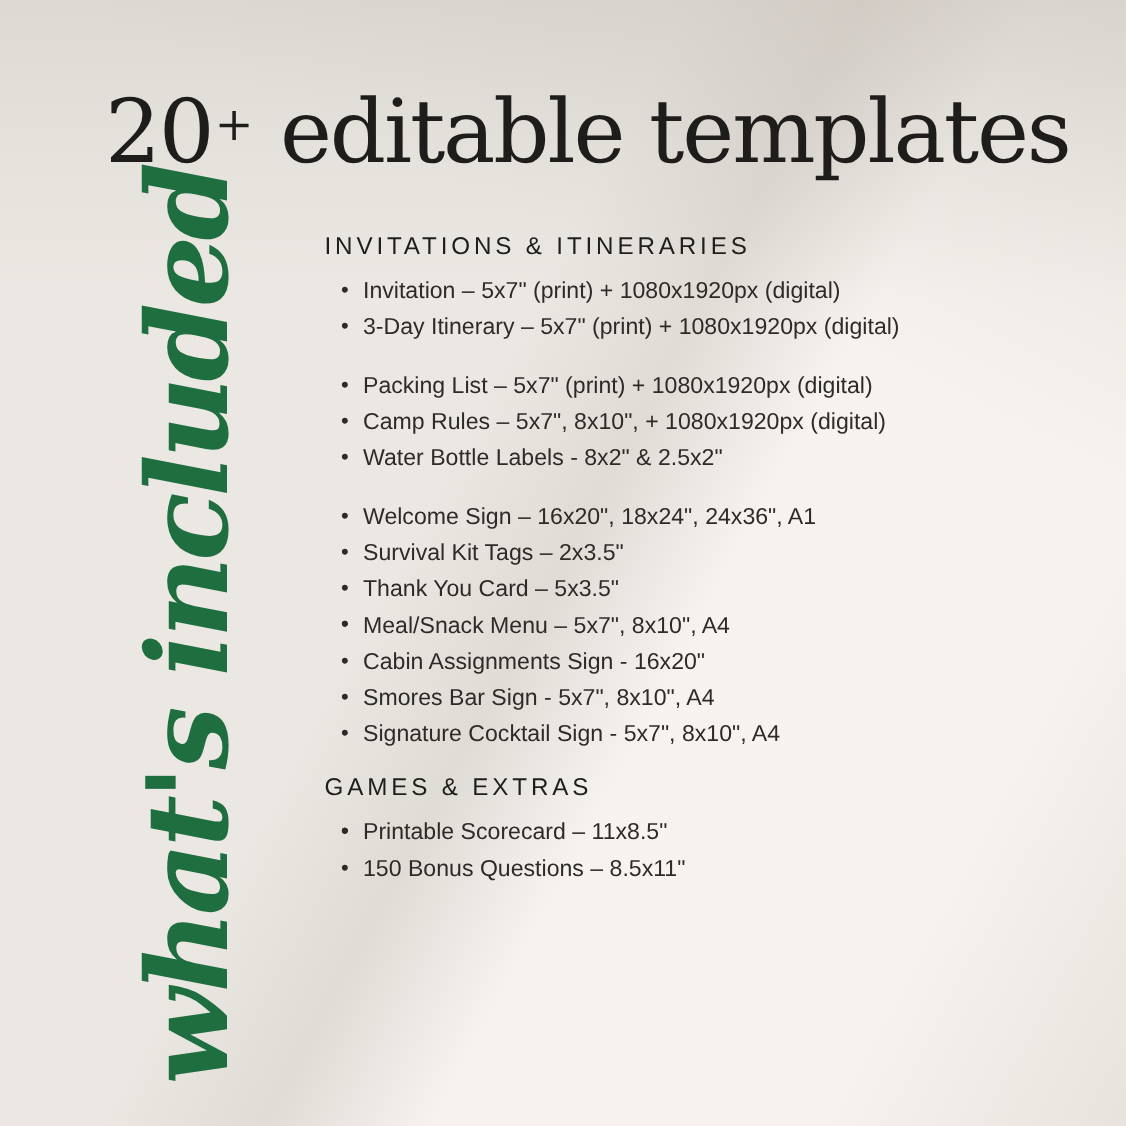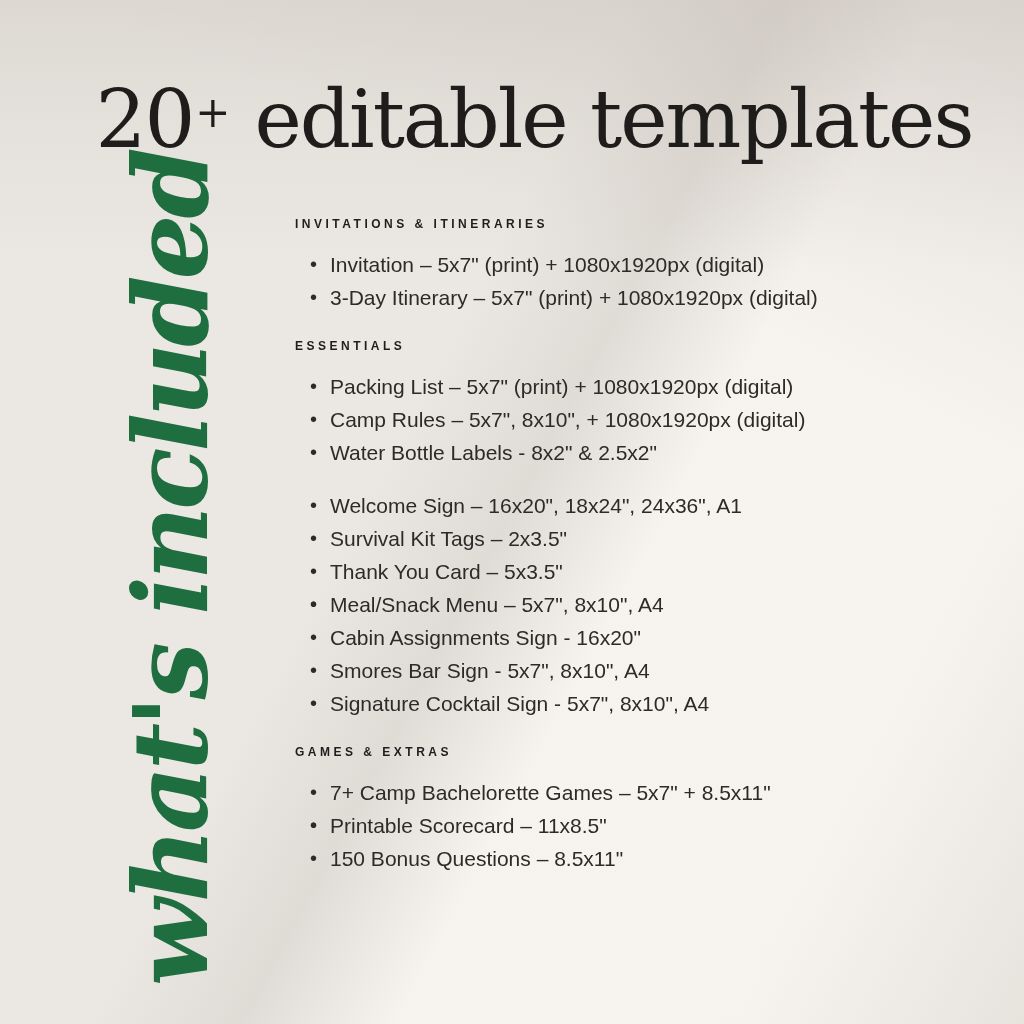--- a/index.html
+++ b/index.html
@@ -62,23 +62,23 @@
   }
 
   
   .content {
     position: absolute;
     left: 295px;
     top: 212px;
     width: 640px;
   }
   .section h2 {
-    font-size: 12px;
+    font-size: 22px;
     line-height: 24px;
-    font-weight: bold;
+    font-weight: normal;
     letter-spacing: 3.5px;
     color: #1f1e1d;
   }
   .section ul {
     list-style: none;
     margin: 12px 0 20px 0;
   }
   .section li {
     position: relative;
     padding-left: 35px;
@@ -110,21 +110,20 @@
 
     <div class="section">
       <h2>INVITATIONS &amp; ITINERARIES</h2>
       <ul>
         <li><span class="bullet">•</span><span>Invitation – 5x7" (print) + 1080x1920px (digital)</span></li>
         <li><span class="bullet">•</span><span>3-Day Itinerary – 5x7" (print) + 1080x1920px (digital)</span></li>
       </ul>
     </div>
 
     <div class="section">
-      <h2>ESSENTIALS</h2>
       <ul>
         <li><span class="bullet">•</span><span>Packing List – 5x7" (print) + 1080x1920px (digital)</span></li>
         <li><span class="bullet">•</span><span>Camp Rules – 5x7", 8x10", + 1080x1920px (digital)</span></li>
         <li><span class="bullet">•</span><span>Water Bottle Labels - 8x2" &amp; 2.5x2"</span></li>
       </ul>
     </div>
 
     <div class="section">
       <ul>
         <li><span class="bullet">•</span><span>Welcome Sign – 16x20", 18x24", 24x36", A1</span></li>
@@ -134,21 +133,21 @@
         <li><span class="bullet">•</span><span>Meal/Snack Menu – 5x7", 8x10", A4</span></li>
         <li><span class="bullet">•</span><span>Cabin Assignments Sign - 16x20"</span></li>
         <li><span class="bullet">•</span><span>Smores Bar Sign - 5x7", 8x10", A4</span></li>
         <li><span class="bullet">•</span><span>Signature Cocktail Sign - 5x7", 8x10", A4</span></li>
       </ul>
     </div>
 
     <div class="section">
       <h2>GAMES &amp; EXTRAS</h2>
       <ul>
-        <li><span class="bullet">•</span><span>7+ Camp Bachelorette Games – 5x7" + 8.5x11"</span></li>
+        <li><span class="bullet">•</span></li>
         <li><span class="bullet">•</span></li>
         <li><span class="bullet">•</span><span>Printable Scorecard – 11x8.5"</span></li>
         <li><span class="bullet">•</span><span>150 Bonus Questions – 8.5x11"</span></li>
       </ul>
     </div>
 
   </div>
 </div>
 
 </body></html>

